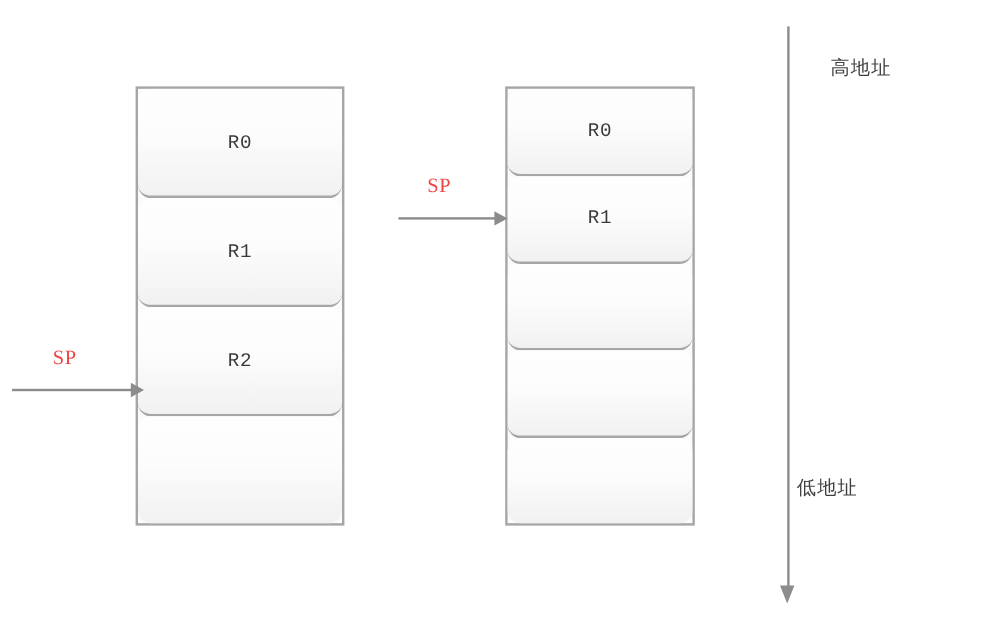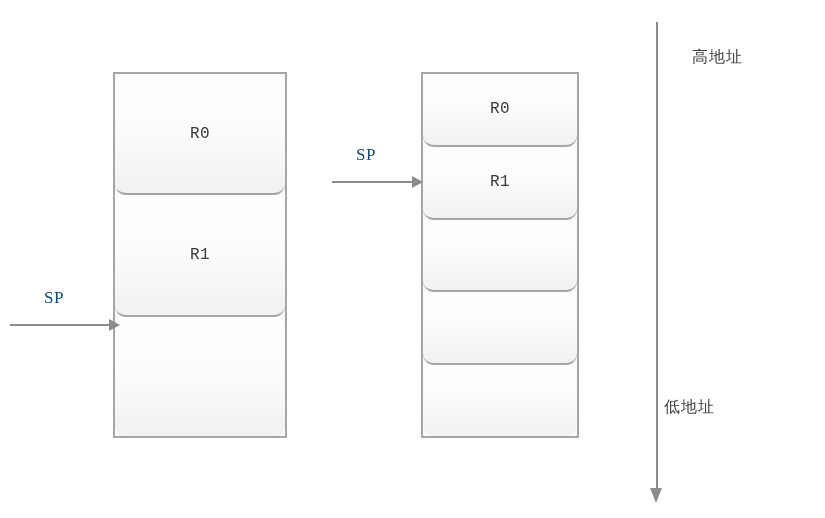--- a/index.html
+++ b/index.html
@@ -68,21 +68,21 @@
     width: 0;
     height: 0;
     border-top: 6px solid transparent;
     border-bottom: 6px solid transparent;
     border-left: 11px solid #8c8c8c;
   }
   .sp-label {
     position: absolute;
     font-family: "Liberation Serif", "DejaVu Serif", serif;
     font-size: 17px;
-    color: #0c4a6e;
+    color: #ef4444;
     letter-spacing: 0.5px;
     white-space: nowrap;
   }
 
   #sp-arrow-left  { left: 10px;  top: 318px; width: 110px; }
   #sp-arrow-left .shaft { width: 100px; }
   #sp-arrow-left .head  { left: 99px; }
   #sp-label-left  { left: 44px; top: 288px; }
 
   #sp-arrow-right { left: 332px; top: 175px; width: 91px; }
@@ -131,20 +131,21 @@
   #label-low-address    { left: 664px; top: 397px; }
 </style>
 </head>
 <body>
 
 <div id="canvas">
 
   <div class="stack left">
     <div class="cell">R0</div>
     <div class="cell">R1</div>
+    <div class="cell">R2</div>
     <div class="cell"></div>
   </div>
 
   <div class="stack right">
     <div class="cell">R0</div>
     <div class="cell">R1</div>
     <div class="cell"></div>
     <div class="cell"></div>
     <div class="cell"></div>
   </div>

